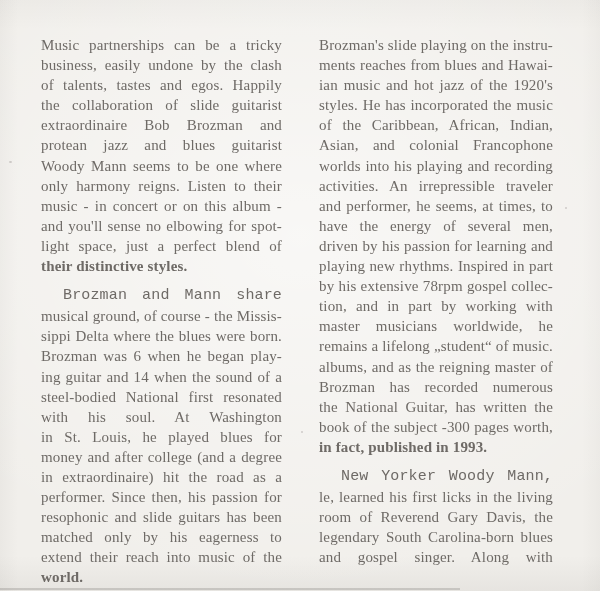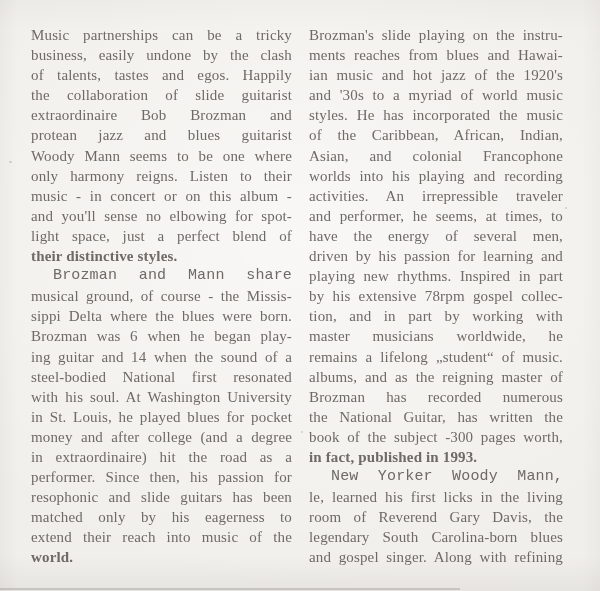--- a/index.html
+++ b/index.html
@@ -36,21 +36,21 @@
   .column {
     position: absolute;
     top: 25px;
     color: var(--ink, #6e6a66);
     font-size: 15px;
     line-height: 20.1px;
     letter-spacing: 0.15px;
   }
   .col-left  { left: 31px;  width: 261px; }
   .col-right { left: 309px; width: 254px; }
-  .paragraph { margin: 0; }
+  .paragraph { margin: 10px; }
   .line {
     height: 20.1px;
     text-align: justify;
     text-align-last: justify;
     white-space: normal;
     overflow: hidden;
   }
   .line.no-just {
     text-align: left;
     text-align-last: left;
@@ -101,21 +101,20 @@
         <div class="line">matched only by his eagerness to</div>
         <div class="line">extend their reach into music of the</div>
         <div class="line no-just">world.</div>
       </div>
     </div>
   <div class="column col-right">
       <div class="paragraph">
         <div class="line">Brozman's slide playing on the instru-</div>
         <div class="line">ments reaches from blues and Hawai-</div>
         <div class="line">ian music and hot jazz of the 1920's</div>
-        <div class="line">and '30s to a myriad of world music</div>
         <div class="line">styles. He has incorporated the music</div>
         <div class="line">of the Caribbean, African, Indian,</div>
         <div class="line">Asian, and colonial Francophone</div>
         <div class="line">worlds into his playing and recording</div>
         <div class="line">activities. An irrepressible traveler</div>
         <div class="line">and performer, he seems, at times, to</div>
         <div class="line">have the energy of several men,</div>
         <div class="line">driven by his passion for learning and</div>
         <div class="line">playing new rhythms. Inspired in part</div>
         <div class="line">by his extensive 78rpm gospel collec-</div>

